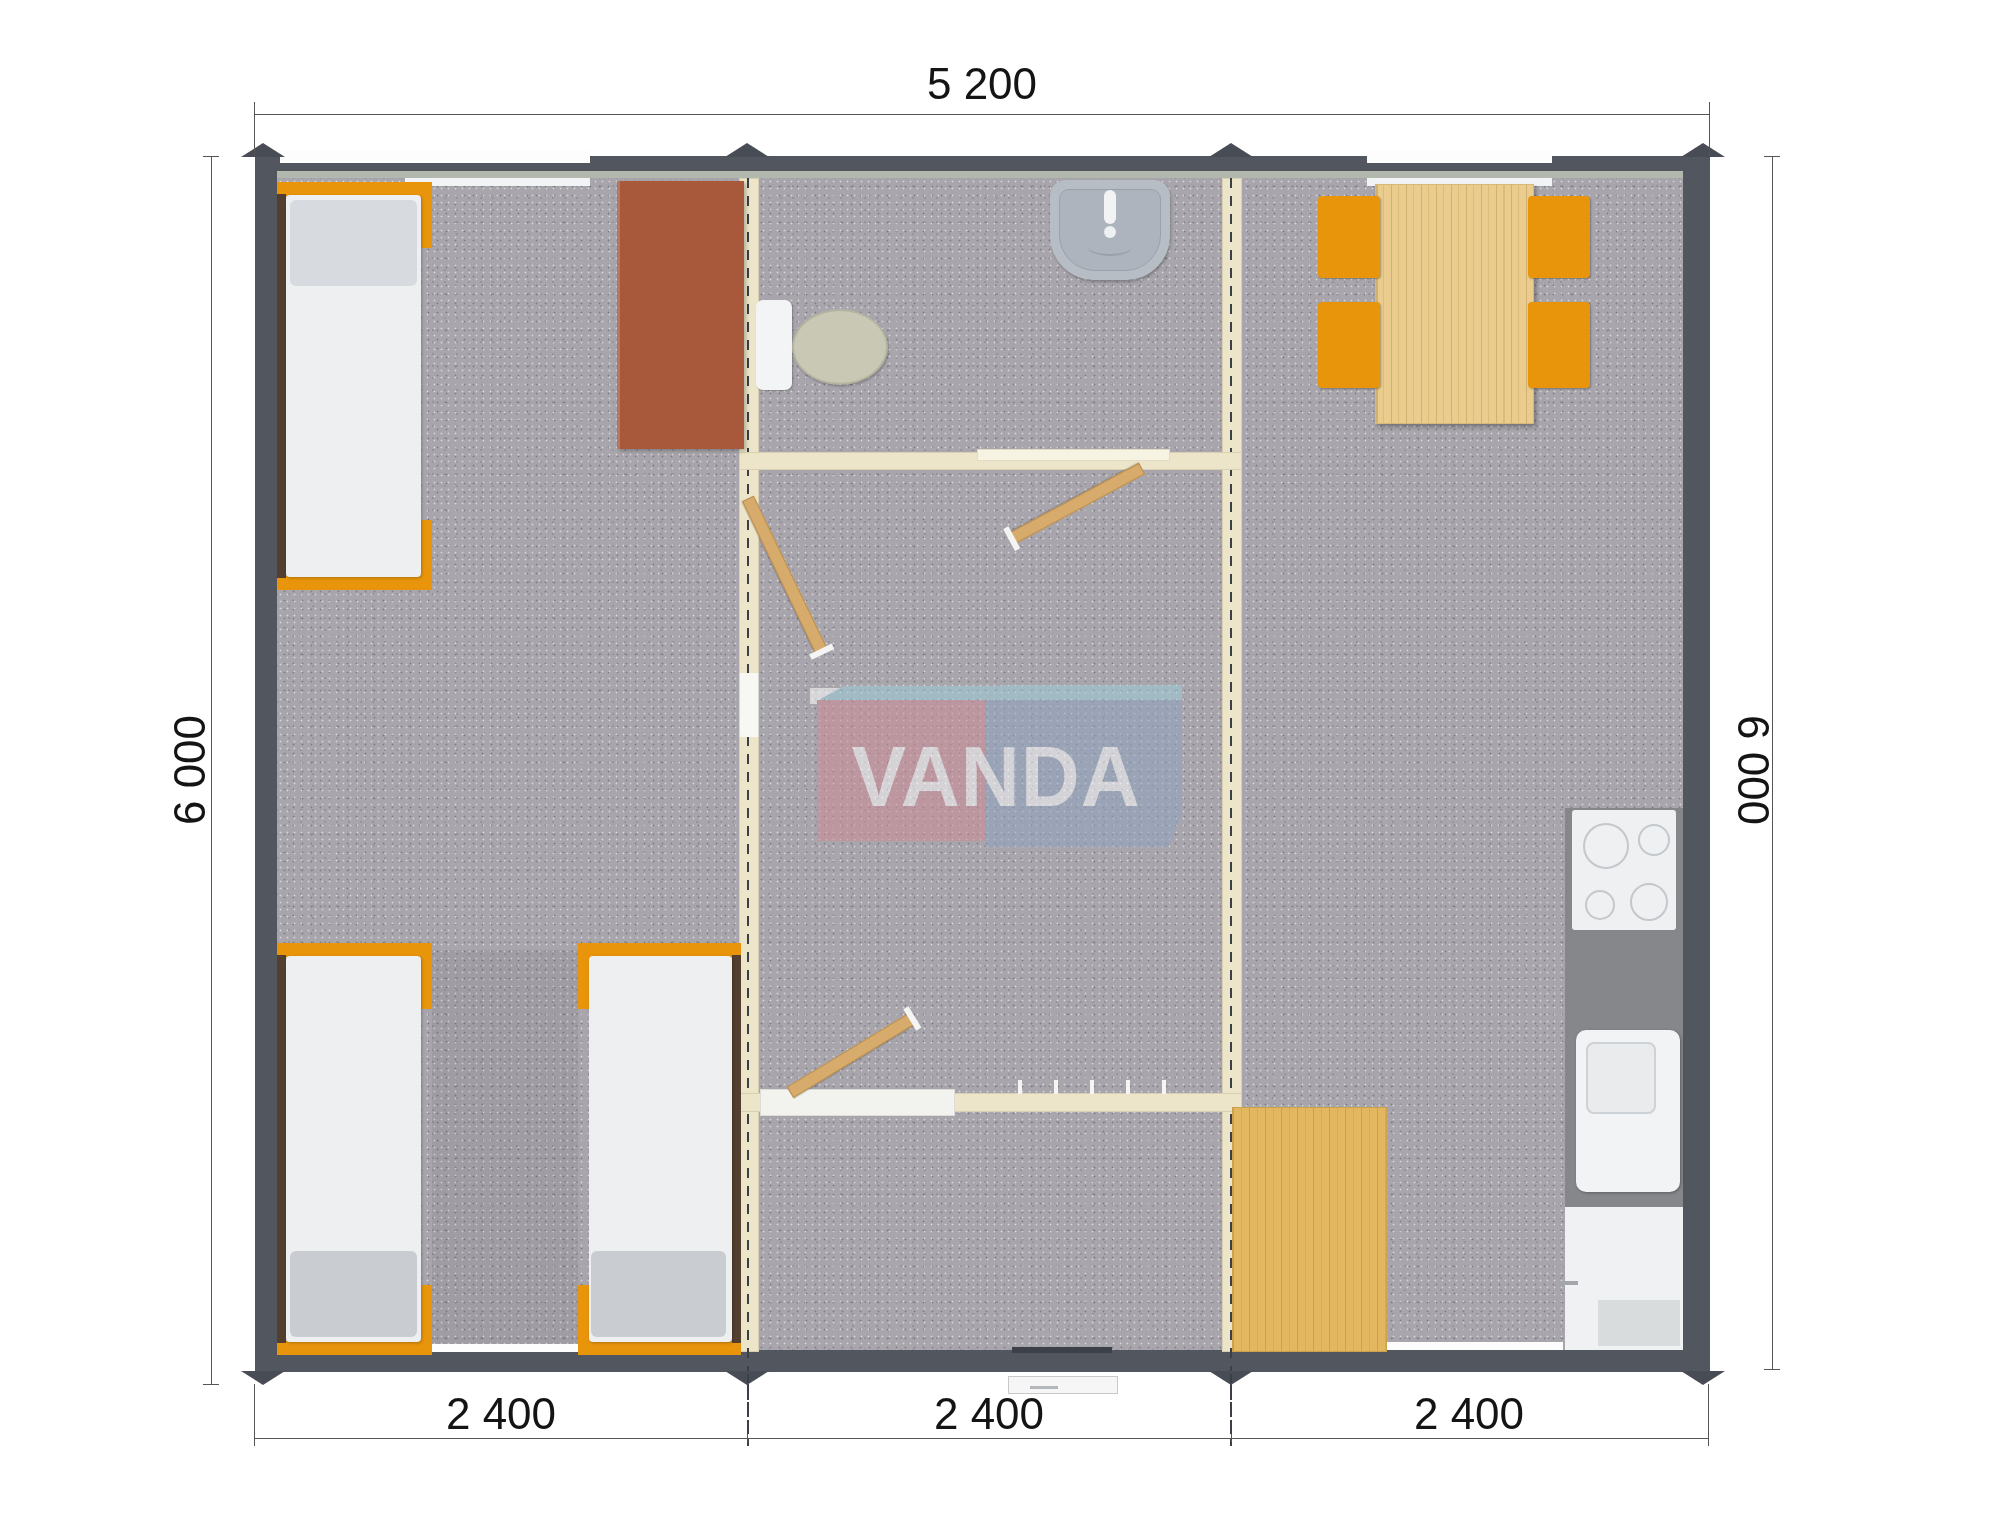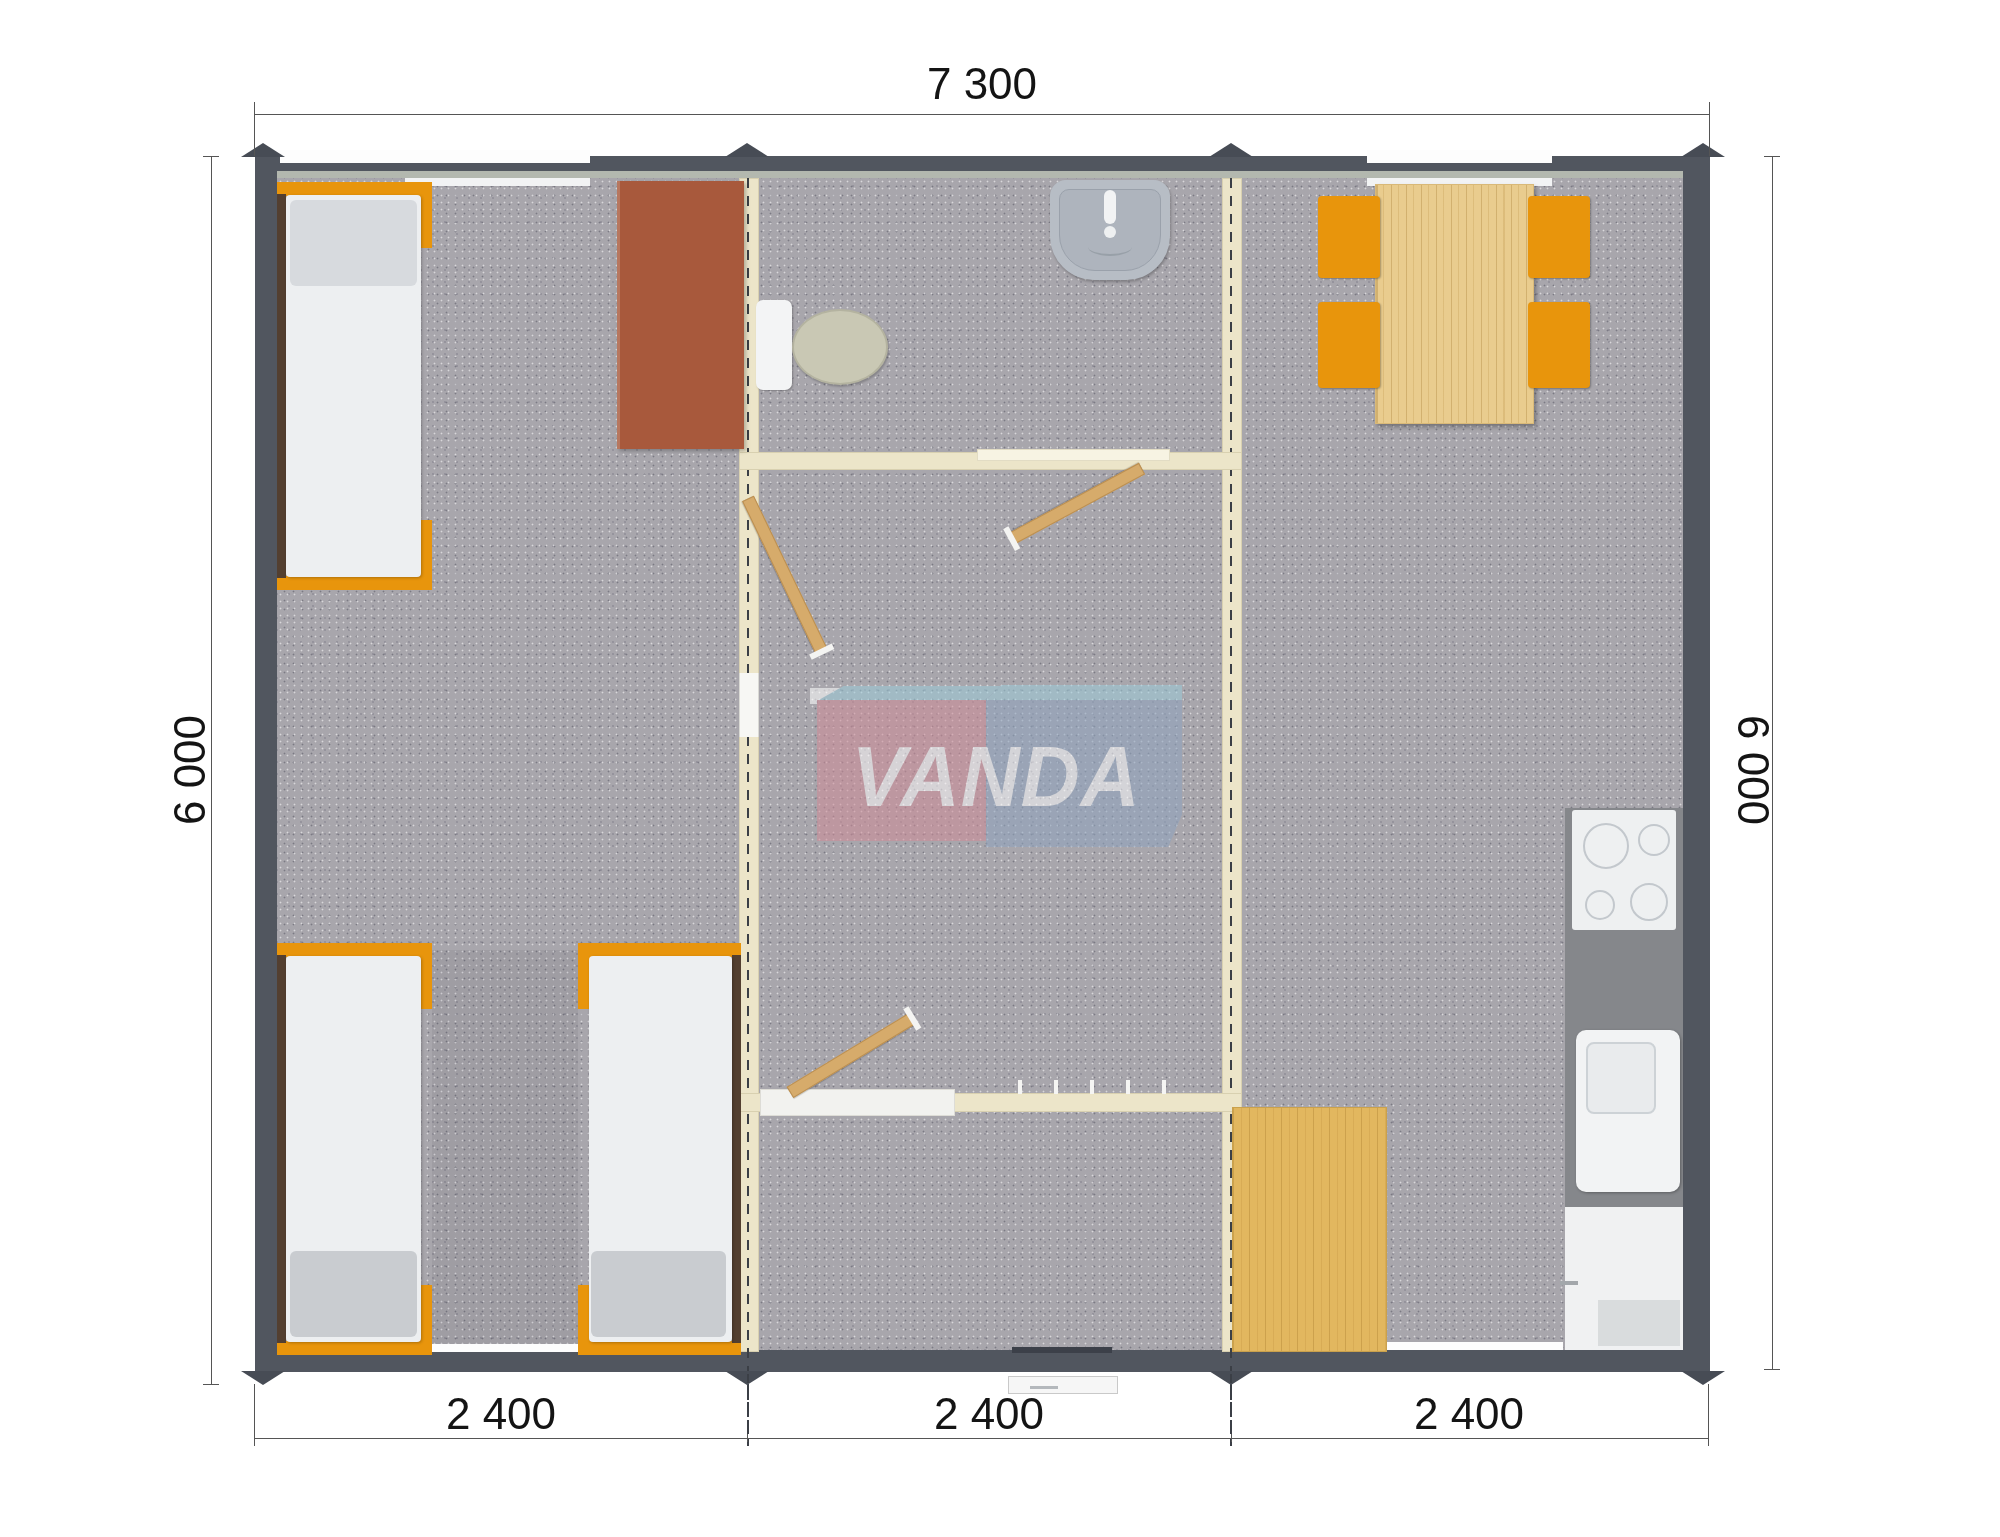--- a/index.html
+++ b/index.html
@@ -147,21 +147,21 @@
   .bu3{left:13px;top:80px;width:26px;height:26px;}
   .bu4{left:58px;top:73px;width:34px;height:34px;}
   .ksink{left:1576px;top:1030px;width:104px;height:162px;background:#f2f3f4;border-radius:10px;box-shadow:1px 1px 3px rgba(0,0,0,.3);}
   .ksink-basin{position:absolute;left:10px;top:12px;width:66px;height:68px;background:#e9ebed;
       border:2px solid #cdd2d6;border-radius:8px;}
   .cab{left:1565px;top:1207px;width:118px;height:143px;background:#f0f1f2;}
   .cab-panel{left:1598px;top:1300px;width:82px;height:46px;background:#d9dcdd;}
   .cab-handle{left:1560px;top:1281px;width:18px;height:4px;background:#a3a7ab;}
 
   
-  .logo{left:810px;top:685px;width:372px;height:172px;opacity:0.55;font-style:italic;}
+  .logo{left:810px;top:685px;width:372px;height:172px;opacity:0.55;}
   .lg-band{position:absolute;left:0;top:3px;width:196px;height:16px;background:#ffffff;}
   .lg-pink-top{position:absolute;left:7px;top:1px;width:190px;height:15px;background:var(--c-logo-cyan,#9ccbd9);
       clip-path:polygon(14% 0,100% 0,92% 100%,0 100%);}
   .lg-pink{position:absolute;left:7px;top:15px;width:176px;height:141px;background:var(--c-logo-pink,#cf8b97);}
   .lg-blue{position:absolute;left:176px;top:0;width:196px;height:162px;background:var(--c-logo-blue,#8fa4bf);
       clip-path:polygon(8% 0,100% 0,100% 80%,93% 100%,0 100%,0 9%);}
   .lg-blue-top{position:absolute;left:0;top:0;width:100%;height:15px;background:var(--c-logo-cyan,#9ccbd9);}
   .lg-text{position:absolute;left:0;top:48px;width:100%;text-align:center;font-size:86px;line-height:86px;
       font-weight:bold;color:rgba(255,255,255,.95);letter-spacing:1px;transform:scaleX(.95);}
 </style>
@@ -283,21 +283,21 @@
   <div class="tri-up" style="left:1209px;top:143px;"></div>
   <div class="tri-up" style="left:1681px;top:143px;"></div>
   <div class="tri-dn" style="left:241px;top:1371px;"></div>
   <div class="tri-dn" style="left:725px;top:1371px;"></div>
   <div class="tri-dn" style="left:1209px;top:1371px;"></div>
   <div class="tri-dn" style="left:1681px;top:1371px;"></div>
 
   <div class="dim-line dl-top"></div>
   <div class="dim-tick ext-tl"></div>
   <div class="dim-tick ext-tr"></div>
-  <div class="dim-text txt-top">7 300</div>
+  <div class="dim-text txt-top">5 200</div>
 
   <div class="dim-line dl-left"></div>
   <div class="dim-tick tick-l1"></div>
   <div class="dim-tick tick-l2"></div>
   <div class="dim-text txt-left">6 000</div>
 
   <div class="dim-line dl-right"></div>
   <div class="dim-tick tick-r1"></div>
   <div class="dim-tick tick-r2"></div>
   <div class="dim-text txt-right">6 000</div>

